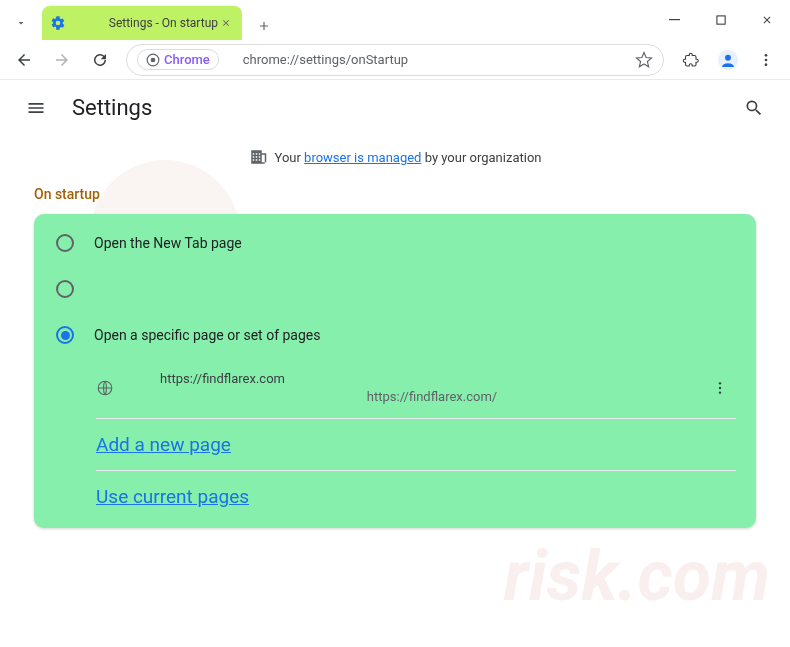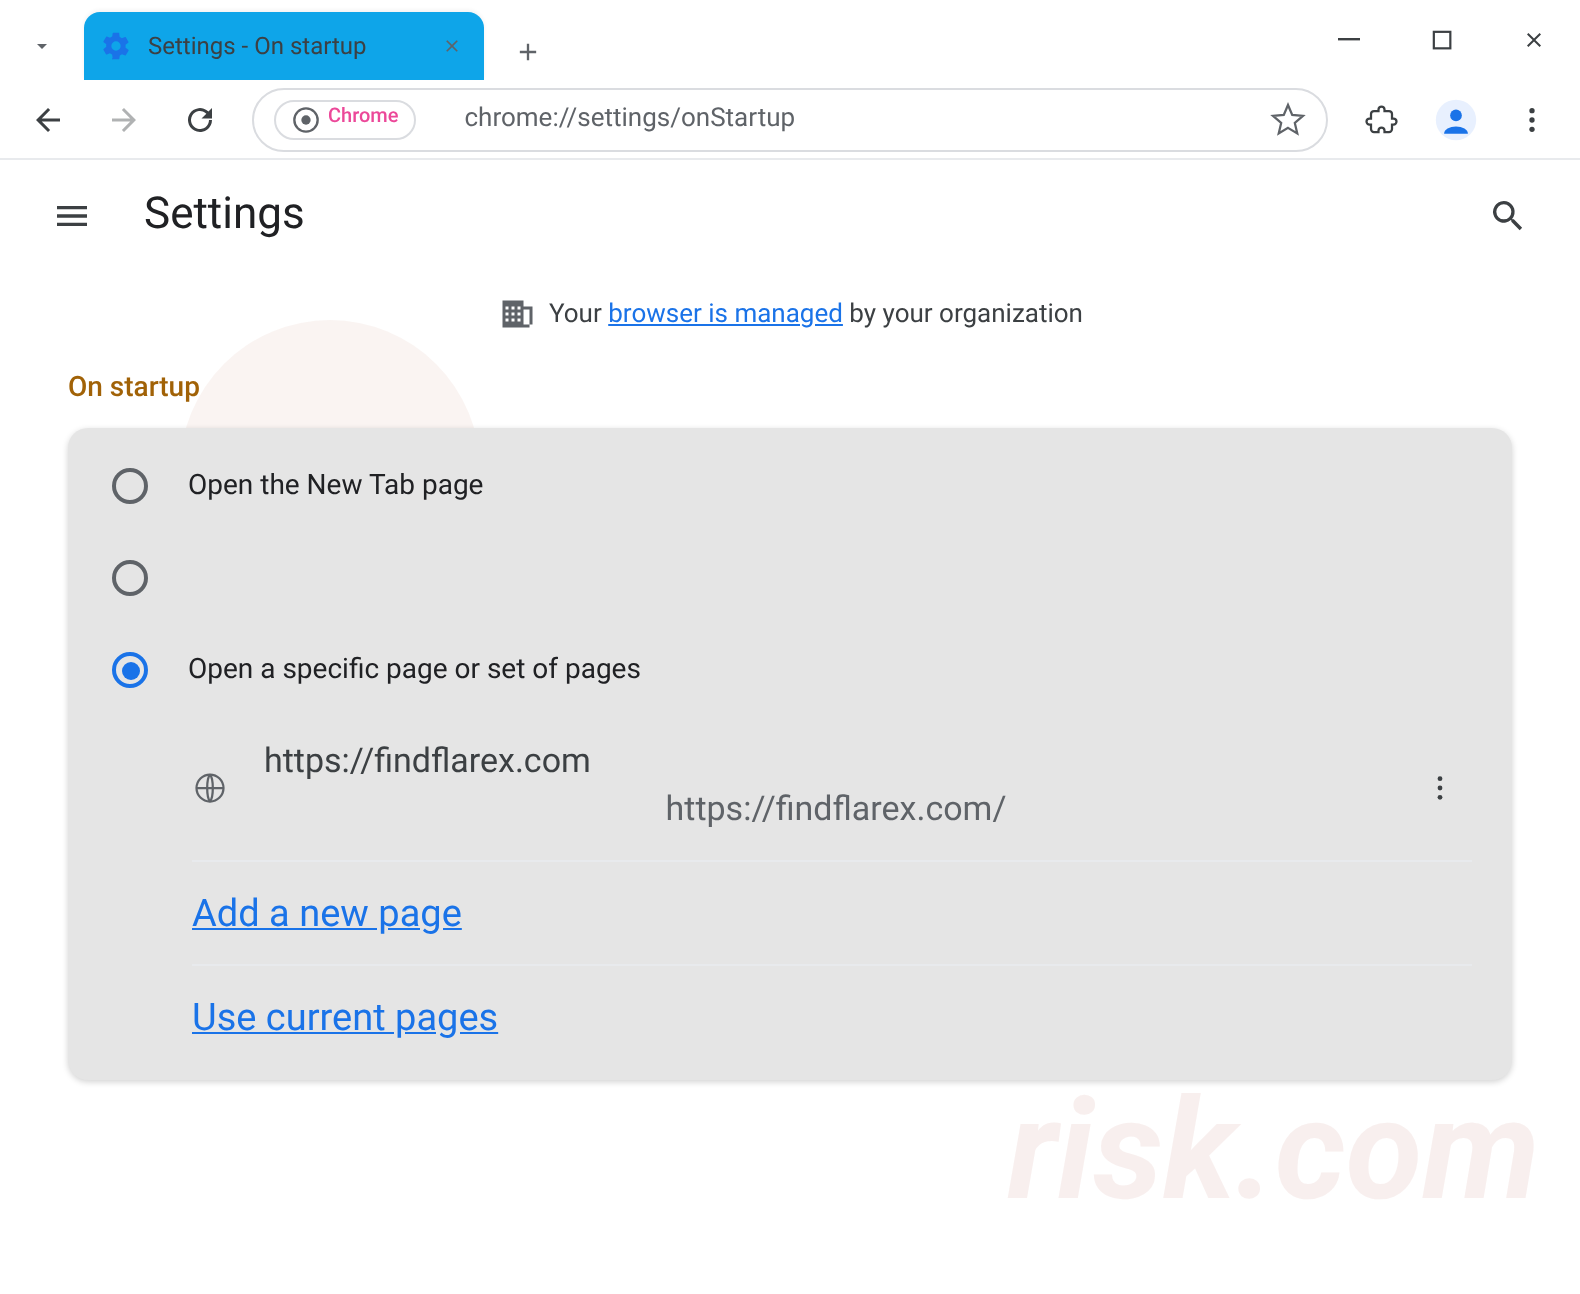--- a/index.html
+++ b/index.html
@@ -42,26 +42,27 @@
     .titlebar {
       height: 40px; background: #fff; border-bottom: none;
       display: flex; align-items: flex-end;
       position: relative; z-index: 10;
     }
     .tab-dropdown {
       width: 34px; height: 34px; display: flex; align-items: center; justify-content: center;
       margin-left: 4px; cursor: pointer;
     }
     .tab {
-      height: 34px; background: #0ea5e9;
+      height: 34px; background: #bef264;
       border-radius: 8px 8px 0 0;
       display: flex; align-items: center;
       padding: 0 8px; margin-left: 4px;
       min-width: 200px; cursor: pointer;
       box-shadow: 0 -1px 2px rgba(0,0,0,0.05);
+      text-align: right;
     }
     .tab-favicon { width: 16px; height: 16px; display: flex; align-items: center; justify-content: center; }
     .tab-title { font-size: 12px; color: #3c4043; margin-left: 8px; flex: 1; }
     .tab-close { width: 16px; height: 16px; display: flex; align-items: center; justify-content: center; cursor: pointer; }
     .new-tab { width: 28px; height: 28px; display: flex; align-items: center; justify-content: center; margin-left: 8px; cursor: pointer; border-radius: 50%; }
     .window-controls { position: absolute; right: 0; top: 0; display: flex; height: 40px; }
     .win-btn { width: 46px; height: 40px; display: flex; align-items: center; justify-content: center; cursor: pointer; }
 
     .toolbar {
       height: 40px; background: #fff; display: flex; align-items: center;
@@ -69,23 +70,23 @@
       border-bottom: 1px solid #e8eaed;
     }
     .nav-btn { width: 32px; height: 32px; display: flex; align-items: center; justify-content: center; cursor: pointer; border-radius: 50%; }
     .nav-btn.disabled { opacity: 0.4; cursor: default; }
     .address-bar {
       flex: 1; height: 32px; background: #fff; border: 1px solid #dadce0;
       border-radius: 16px; display: flex; align-items: center; padding: 0 10px;
       margin: 0 4px;
     }
     .site-chip {
-      display: flex; align-items: flex-start; gap: 4px;
+      display: flex; align-items: flex-end; gap: 4px;
       border: 1px solid #dadce0; border-radius: 12px;
-      padding: 2px 8px; font-size: 10px; color: #ec4899; cursor: pointer;
+      padding: 2px 8px; font-size: 13px; color: #8b5cf6; cursor: pointer;
       margin-right: 8px; font-weight:500;
     }
     .url { font-size: 13px; color: #5f6368; flex: 1; margin-left: 16px; }
     .toolbar-icons { display: flex; gap: 6px; }
 
     
     .content-header {
       height: 56px; display: flex; align-items: center;
       padding: 0 16px; gap: 16px; position: relative; z-index: 5;
       border-bottom: 1px solid rgba(0,0,0,0);
@@ -102,21 +103,21 @@
     }
     .managed-link { color: #1a73e8; text-decoration: underline; cursor: pointer; }
 
     
     .content {
       padding: 8px 34px; position: relative; z-index: 5;
     }
     .section-title { font-size: 14px; color: #a16207; margin-bottom: 12px; font-weight: 500;}
 
     .card {
-      background: #e5e5e5; border-radius: 10px;
+      background: #86efac; border-radius: 10px;
       box-shadow: 0 1px 3px rgba(0,0,0,0.18);
       padding: 6px 0;
     }
     .radio-row {
       display: flex; align-items: center; padding: 14px 22px;
       cursor: pointer; font-size: 14px; color: #202124;
     }
     .radio-outer {
       width: 18px; height: 18px; border-radius: 50%;
       border: 2px solid #5f6368; margin-right: 20px;
@@ -124,21 +125,21 @@
     }
     .radio-outer.selected { border-color: #1a73e8; }
     .radio-inner { width: 9px; height: 9px; border-radius: 50%; background: #1a73e8; }
 
     .sub-list { margin-left: 62px; margin-right: 20px; }
     .page-row {
       display: flex; align-items: center; padding: 12px 0;
       border-bottom: 1px solid #e8eaed;
     }
     .page-globe { width: 18px; height: 18px; margin-right: 18px; color: #5f6368; display:flex; align-items:center; justify-content:center; }
-    .page-urls { flex: 1; font-size: 17px; color: #3c4043; line-height: 1.4; }
+    .page-urls { flex: 1; font-size: 13px; color: #3c4043; line-height: 1.4; margin-left: 28px; }
     .page-urls .sub { color: #5f6368; text-align: center; }
     .page-menu { width: 32px; height: 32px; display: flex; align-items: center; justify-content: center; cursor: pointer; border-radius: 50%; }
 
     .link-row {
       padding: 14px 0; border-bottom: 1px solid #e8eaed;
     }
     .link-row:last-child { border-bottom: none; }
     .link-row a {
       color: #1a73e8; font-size: 19px; text-decoration: underline; cursor: pointer;
     }

